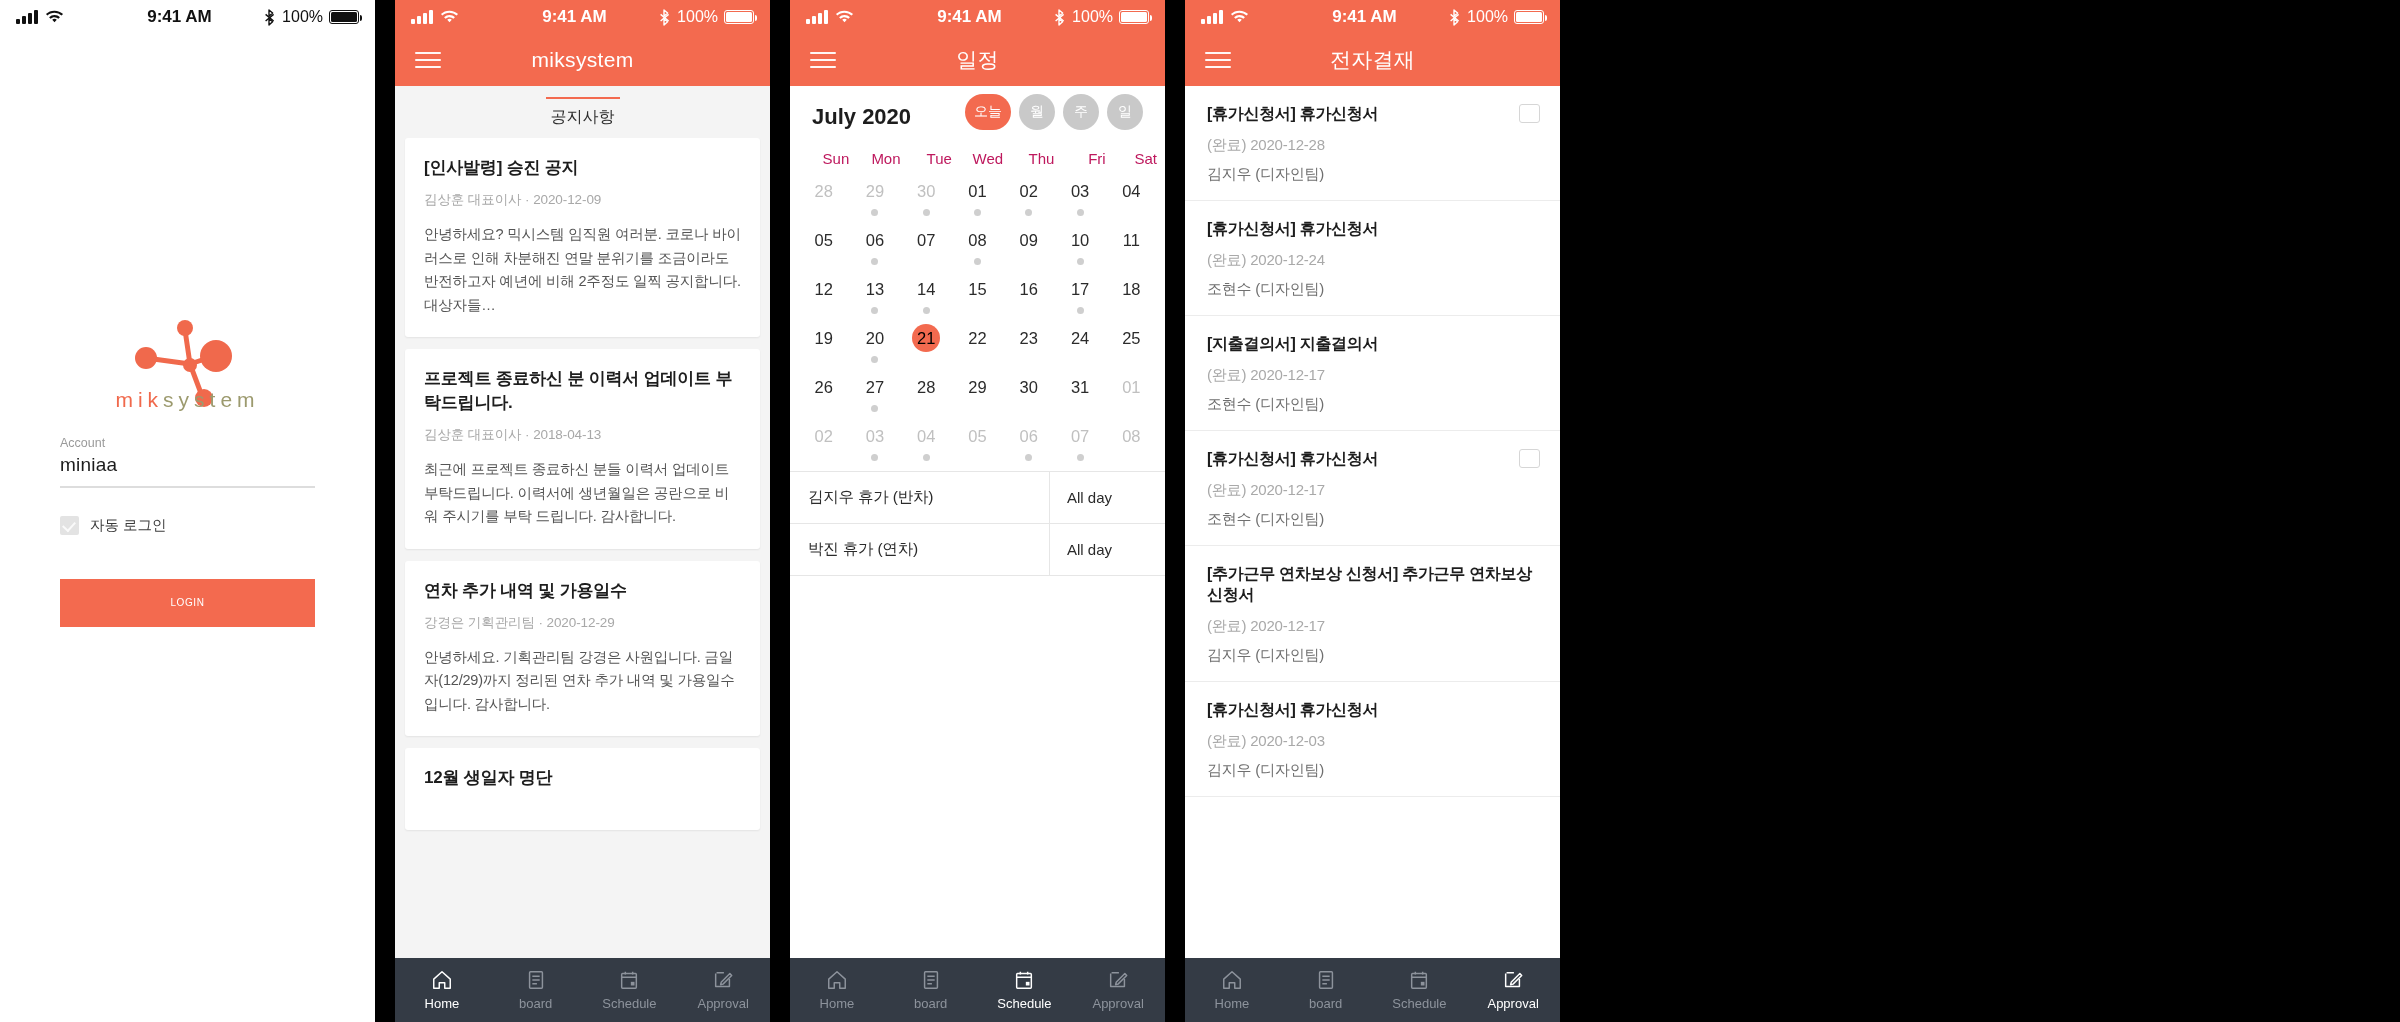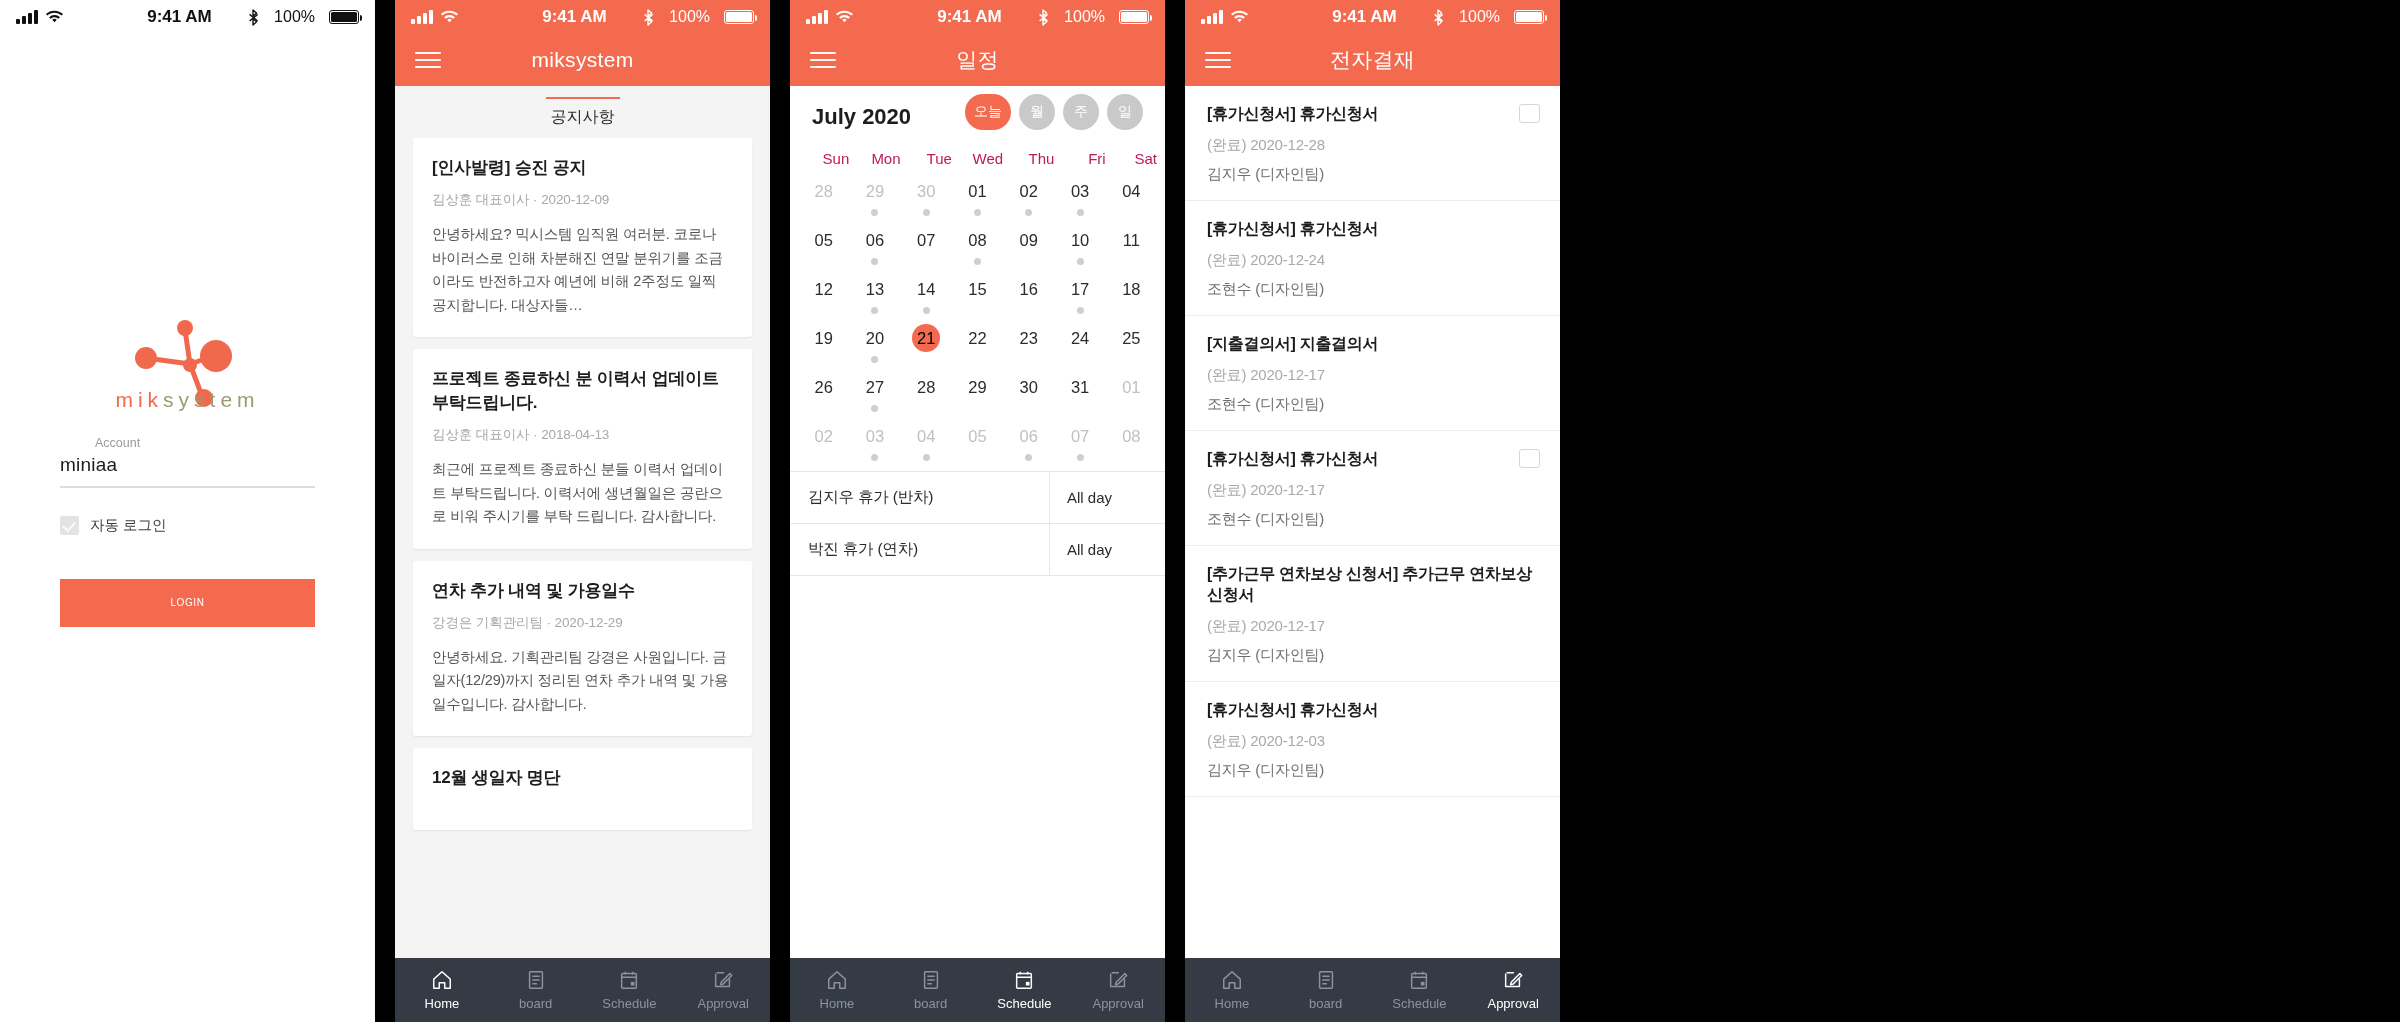--- a/index.html
+++ b/index.html
@@ -15,21 +15,21 @@
   .gap { flex: 0 0 auto; background: #000; height: 1022px; }
 
   
   .statusbar {
     height: 34px; display: flex; align-items: center;
     padding: 0 16px; font-size: 17px; font-weight: bold;
     position: relative; flex: 0 0 auto;
   }
   .sb-left { display: flex; align-items: center; gap: 7px; }
   .sb-center { position: absolute; left: 0; right: 16px; text-align: center; font-size: 17px; font-weight: bold; pointer-events:none;}
-  .sb-right { margin-left: auto; display: flex; align-items: center; gap: 14px; font-size: 16px; font-weight: 500;}
+  .sb-right { margin-left: auto; display: flex; align-items: center; gap: 6px; font-size: 16px; font-weight: 500;}
   .sb-dark { color: #111; }
   .sb-light { color: #fff; }
 
   .sig { display: inline-flex; align-items: flex-end; gap: 2px; height: 13px; }
   .sig i { display:block; width: 4px; background: currentColor; border-radius: 1px; }
   .sig i:nth-child(1){height:5px}.sig i:nth-child(2){height:8px}
   .sig i:nth-child(3){height:11px}.sig i:nth-child(4){height:14px}
 
   .wifi { width: 19px; height: 14px; position: relative; display:inline-block;}
   .wifi svg { display:block; }
@@ -52,21 +52,21 @@
   }
 
   
   .login-body { flex:1; display:flex; flex-direction:column; background:#fff; padding: 0 60px; }
   .logo-wrap { margin-top: 270px; display:flex; justify-content:center; align-items:flex-end; height: 110px; position:relative;}
   .logo-mark { position:relative; width: 120px; height: 100px; }
   .logo-word { font-size: 21px; letter-spacing: 5px; position:absolute; left: 50%; transform: translateX(-50%); bottom: 2px; white-space:nowrap;}
   .lw-o { color:#f0694c; } .lw-g { color:#9c9a6e; }
 
   .field { margin-top: 22px; }
-  .field-label { font-size: 12.5px; color:#9a9a9a; margin-bottom: 4px; margin-left: 35px;}
+  .field-label { font-size: 12.5px; color:#9a9a9a; margin-bottom: 4px;}
   .field-label.active { color:#f0694c; }
   .field-value { font-size: 19px; color:#1c1c1c; padding-bottom: 10px; min-height: 29px; letter-spacing: .2px;}
   .field-value.dots { letter-spacing: 10px; font-size: 17px; color:#3a3a3a;}
   .field-underline { height: 1.5px; background: #ddd; }
   .field-underline.active { background: #f0694c; }
 
   .remember { display:flex; align-items:center; gap: 11px; margin-top: 28px; }
   .cbox { width: 19px; height: 19px; background:#e3e3e3; border-radius: 2px; position:relative; }
   .cbox::after{ content:""; position:absolute; left:5px; top:3px; width:6px; height:10px; border:solid #fafafa; border-width:0 2px 2px 0; transform: rotate(42deg);}
   .remember-label { font-size: 14.5px; color:#3b3b3b; }
@@ -76,21 +76,21 @@
     display:flex; align-items:center; justify-content:center;
     font-size: 10px; letter-spacing: .6px; border:none; width:100%; cursor:pointer;
     font-family: inherit;
   }
 
   
   .board-body { flex:1; background:#f4f4f4; overflow:hidden; display:flex; flex-direction:column;}
   .tabrow { background:#f4f4f4; height: 52px; display:flex; align-items:center; justify-content:center; position:relative;}
   .tab-active { font-size: 16px; color:#2d2d2d; position:relative; padding-top: 10px;}
   .tab-active::before { content:""; position:absolute; top:0; left:50%; transform:translateX(-50%); width: 74px; height: 2.5px; background:#f36a4f;}
-  .cards { padding: 0 18px; display:flex; flex-direction:column; gap: 12px; }
+  .cards { padding: 0 10px; display:flex; flex-direction:column; gap: 12px; }
   .card { background:#fff; border-radius: 3px; padding: 18px 19px 20px; box-shadow: 0 1px 2px rgba(0,0,0,.07);}
   .card-title { font-size: 17px; font-weight: bold; color:#1d1d1d; line-height: 1.42; letter-spacing:-.2px;}
   .card-meta { font-size: 13.5px; color:#a8a8a8; margin-top: 11px; letter-spacing:-.1px;}
   .card-body { font-size: 14.5px; color:#555; line-height: 1.62; margin-top: 14px; letter-spacing:-.2px;}
 
   
   .cal-body { flex:1; background:#fff; display:flex; flex-direction:column; overflow:hidden;}
   .cal-head { display:flex; align-items:flex-end; padding: 8px 22px 8px; }
   .cal-month { font-size: 22px; font-weight: bold; color:#1d1d1d;}
   .cal-pills { margin-left:auto; display:flex; gap: 8px; }

